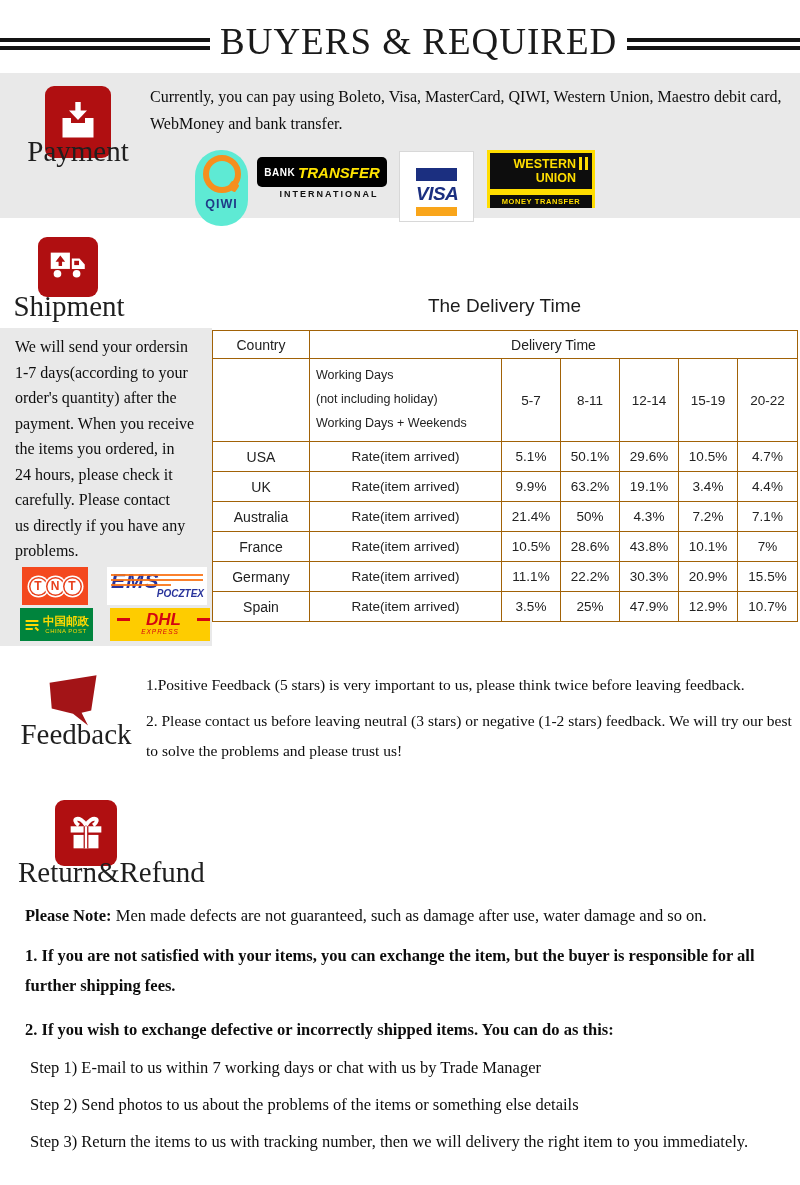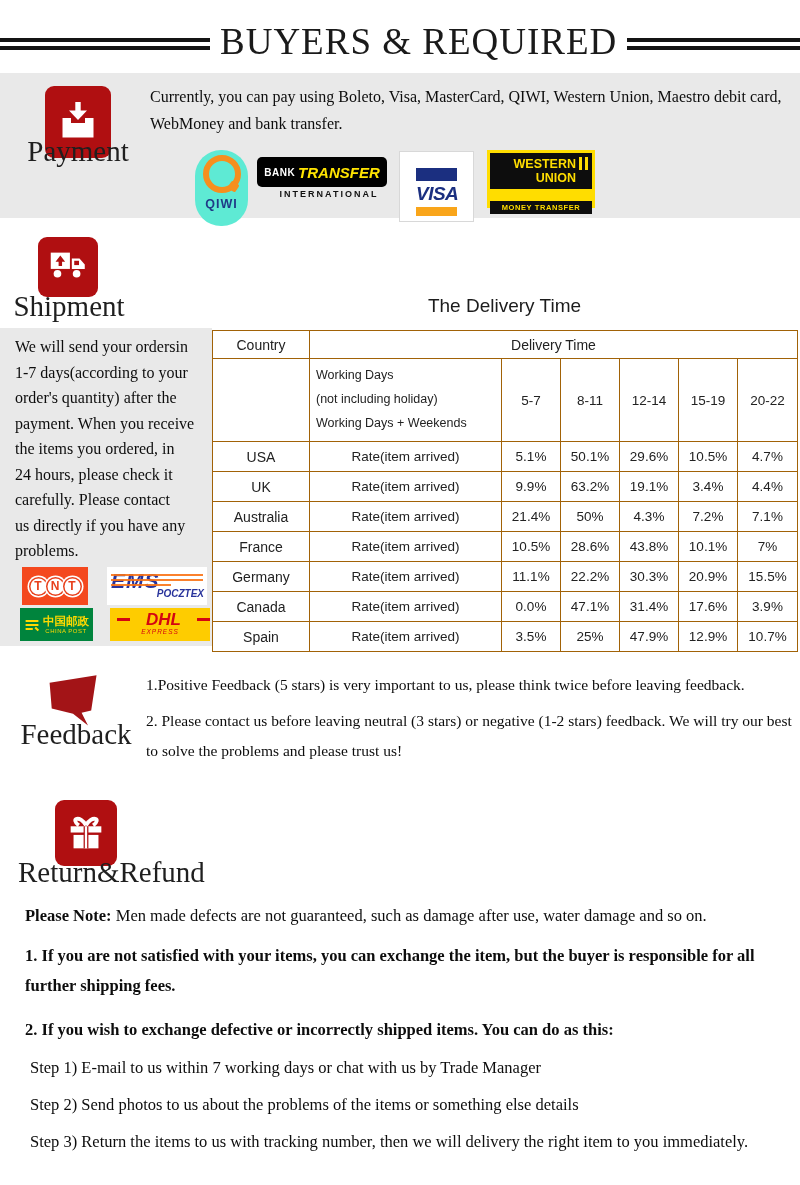--- a/index.html
+++ b/index.html
@@ -35,21 +35,21 @@
   .bt-trans{color:#ffe400;font-weight:bold;font-style:italic;font-size:15px;margin-left:3px;}
   .bt-intl{font-family:"Liberation Sans",sans-serif;font-weight:bold;font-size:9px;letter-spacing:2px;color:#111;text-align:center;padding-left:14px;margin-top:2px;}
   .visa{left:400px;top:79px;width:73px;height:69px;background:#fff;padding:16px;box-shadow:0 0 0 1px #d8d8d8;}
   .visa-top{height:13px;background:#1b2f80;}
   .visa-word{font-family:"Liberation Sans",sans-serif;font-weight:bold;font-style:italic;font-size:19px;color:#1b2f80;text-align:center;line-height:26px;letter-spacing:-0.5px;}
   .visa-bot{height:9px;background:#f9a51a;}
   .wu{left:487px;top:77px;width:108px;height:58px;background:#ffdd00;padding:3px;box-sizing:border-box;}
   .wu-top{position:relative;height:36px;background:#0d0d0d;font-family:"Liberation Sans",sans-serif;
           color:#ffdd00;font-weight:bold;font-size:12.5px;line-height:1.15;text-align:right;padding:4px 16px 0 0;box-sizing:border-box;}
   .wu-bar{position:absolute;top:4px;width:3px;height:13px;background:#ffdd00;}
-  .wu-banner{height:13px;background:#0d0d0d;margin-top:12px;color:#ffdd00;font-family:"Liberation Sans",sans-serif;
+  .wu-banner{height:13px;background:#0d0d0d;margin-top:6px;color:#ffdd00;font-family:"Liberation Sans",sans-serif;
              font-weight:bold;font-size:7.5px;letter-spacing:.6px;text-align:center;line-height:13px;}
 
   
   .ship-title{left:212px;top:295px;width:585px;text-align:center;font-family:"Liberation Sans",sans-serif;font-size:19px;color:#1c1c1c;}
   .ship-panel{left:0;top:328px;width:212px;height:318px;background:#e9e9e9;}
   .ship-note{position:absolute;left:15px;top:6px;width:192px;font-size:16px;line-height:25.5px;color:#0d0d0d;}
 
   
   .tnt{left:22px;top:239px;width:66px;height:38px;background:#f4481e;display:flex;align-items:center;justify-content:center;}
   .tnt-c{width:19px;height:19px;background:#fff;border-radius:50%;color:#e8401c;font-family:"Liberation Sans",sans-serif;
@@ -269,29 +269,20 @@
       <tr class="body">
         <td class="cname">Germany</td>
         <td>Rate(item arrived)</td>
         <td>11.1%</td>
         <td>22.2%</td>
         <td>30.3%</td>
         <td>20.9%</td>
         <td>15.5%</td>
       </tr>
       <tr class="body">
-        <td class="cname">Canada</td>
-        <td>Rate(item arrived)</td>
-        <td>0.0%</td>
-        <td>47.1%</td>
-        <td>31.4%</td>
-        <td>17.6%</td>
-        <td>3.9%</td>
-      </tr>
-      <tr class="body">
         <td class="cname">Spain</td>
         <td>Rate(item arrived)</td>
         <td>3.5%</td>
         <td>25%</td>
         <td>47.9%</td>
         <td>12.9%</td>
         <td>10.7%</td>
       </tr>
     </tbody>
       </table>

